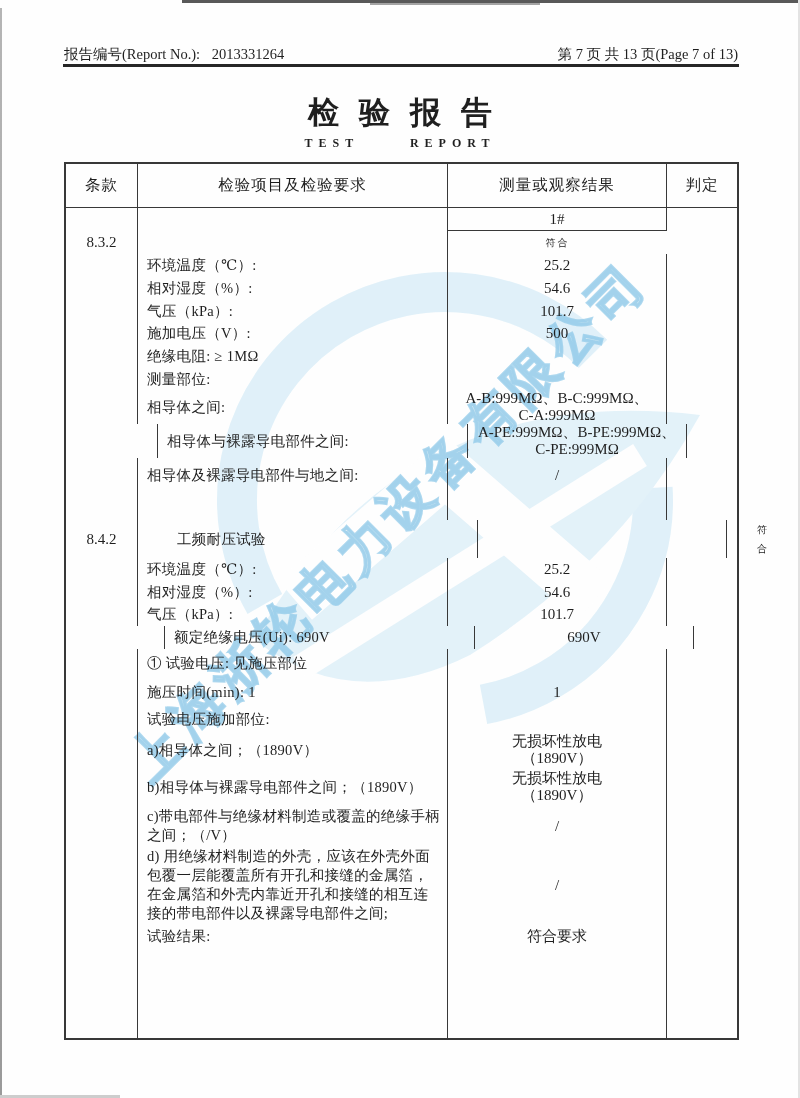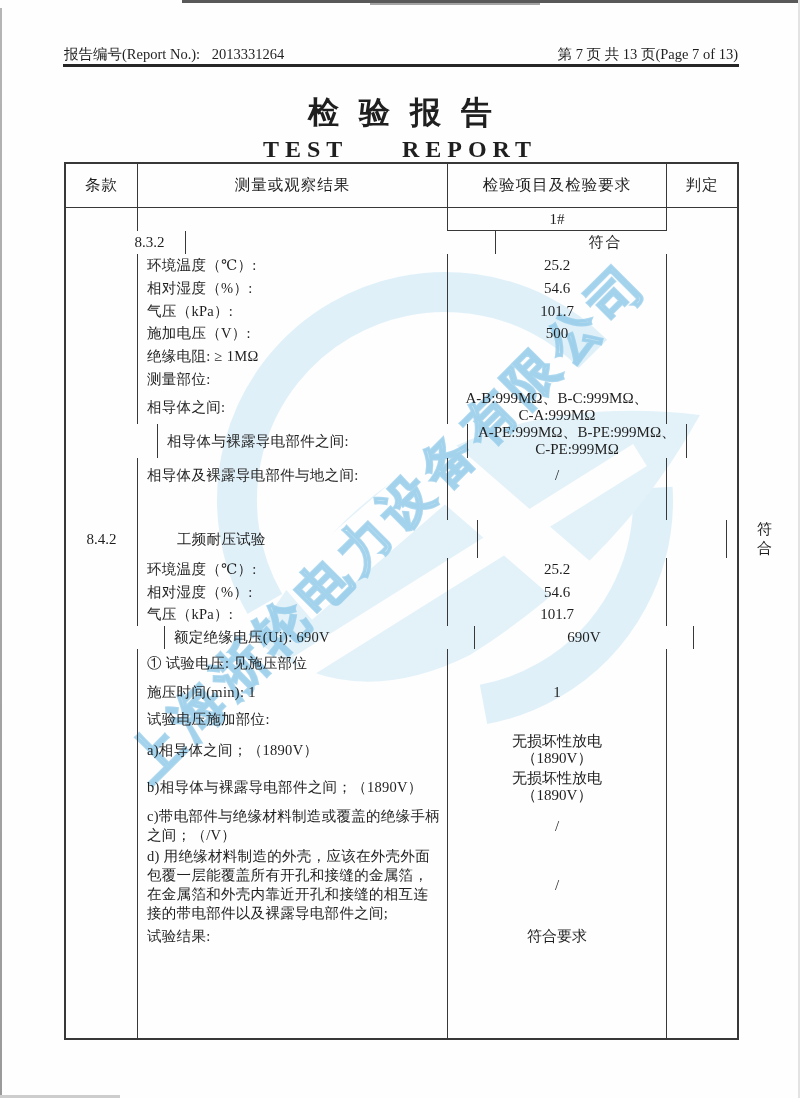--- a/index.html
+++ b/index.html
@@ -37,21 +37,21 @@
   }
   .pg-rule{position:absolute;left:63px;top:64px;width:676px;height:2.5px;background:#262626;z-index:2;}
 
   
   .title-zh{
     position:absolute;left:0;top:92px;width:100%;text-align:center;
     font-size:31px;font-weight:700;letter-spacing:20px;text-indent:20px;z-index:2;
   }
   .title-en{
     position:absolute;left:0;top:136px;width:100%;text-align:center;
-    font-size:24px;font-weight:700;letter-spacing:6px;word-spacing:42px;z-index:2;
+    font-size:12px;font-weight:700;letter-spacing:6px;word-spacing:42px;z-index:2;
   }
 
   
   .report-table{
     position:absolute;left:64px;top:162px;width:675px;height:878px;
     border:2px solid #383838;box-sizing:border-box;
     display:flex;flex-direction:column;z-index:1;
     background:transparent;
   }
   .thead{
@@ -73,21 +73,21 @@
   .trow.grow{flex:1 1 auto;}
   .tcell{
     display:flex;flex-direction:column;justify-content:center;
     border-right:1px solid #383838;box-sizing:border-box;
     font-size:14.5px;line-height:19px;
   }
   .tcell.clause{align-items:center;font-size:15px;}
   .tcell.item{align-items:flex-start;padding:1px 6px 1px 9px;letter-spacing:.3px;}
   .tcell.result{align-items:center;text-align:center;font-size:15px;line-height:17px;}
   .tcell.result div{line-height:17px;}
-  .tcell.verdict{align-items:center;border-right:none;font-size:15px;letter-spacing:2px;font-family:Liberation Serif, serif;}
+  .tcell.verdict{align-items:center;border-right:none;font-size:10px;letter-spacing:2px;font-family:Liberation Serif, serif;}
   .tcell.sub-border{border-bottom:1.2px solid #383838;}
 </style>
 </head>
 <body>
 
 <div class="page">
 
   <div class="watermark">
     <svg width="800" height="1098" viewBox="0 0 800 1098" style="position:absolute;left:0;top:0;">
       <g opacity="0.62">
@@ -114,32 +114,32 @@
     <div>第 7 页 共 13 页(Page 7 of 13)</div>
   </div>
   <div class="pg-rule"></div>
 
   <div class="title-zh">检验报告</div>
   <div class="title-en">TEST REPORT</div>
 
   <div class="report-table">
     <div class="thead">
       <div class="th">条款</div>
+      <div class="th">检验项目及检验要求</div>
       <div class="th">测量或观察结果</div>
-      <div class="th">检验项目及检验要求</div>
       <div class="th">判定</div>
     </div>
     <div class="tbody">
         <div class="trow" style="min-height: 23px;">
           <div class="tcell clause"></div>
           <div class="tcell item"></div>
           <div class="tcell result sub-border">1#</div>
           <div class="tcell verdict"></div>
         </div>
-        <div class="trow" style="min-height: 23px; margin-left: 48px;">
+        <div class="trow" style="min-height: 23px;">
           <div class="tcell clause">8.3.2</div>
           <div class="tcell result"></div>
           <div class="tcell verdict">符合</div>
         </div>
         <div class="trow" style="min-height: 23px;">
           <div class="tcell clause"></div>
           <div class="tcell item">环境温度（℃）:</div>
           <div class="tcell result">25.2</div>
           <div class="tcell verdict"></div>
         </div>

